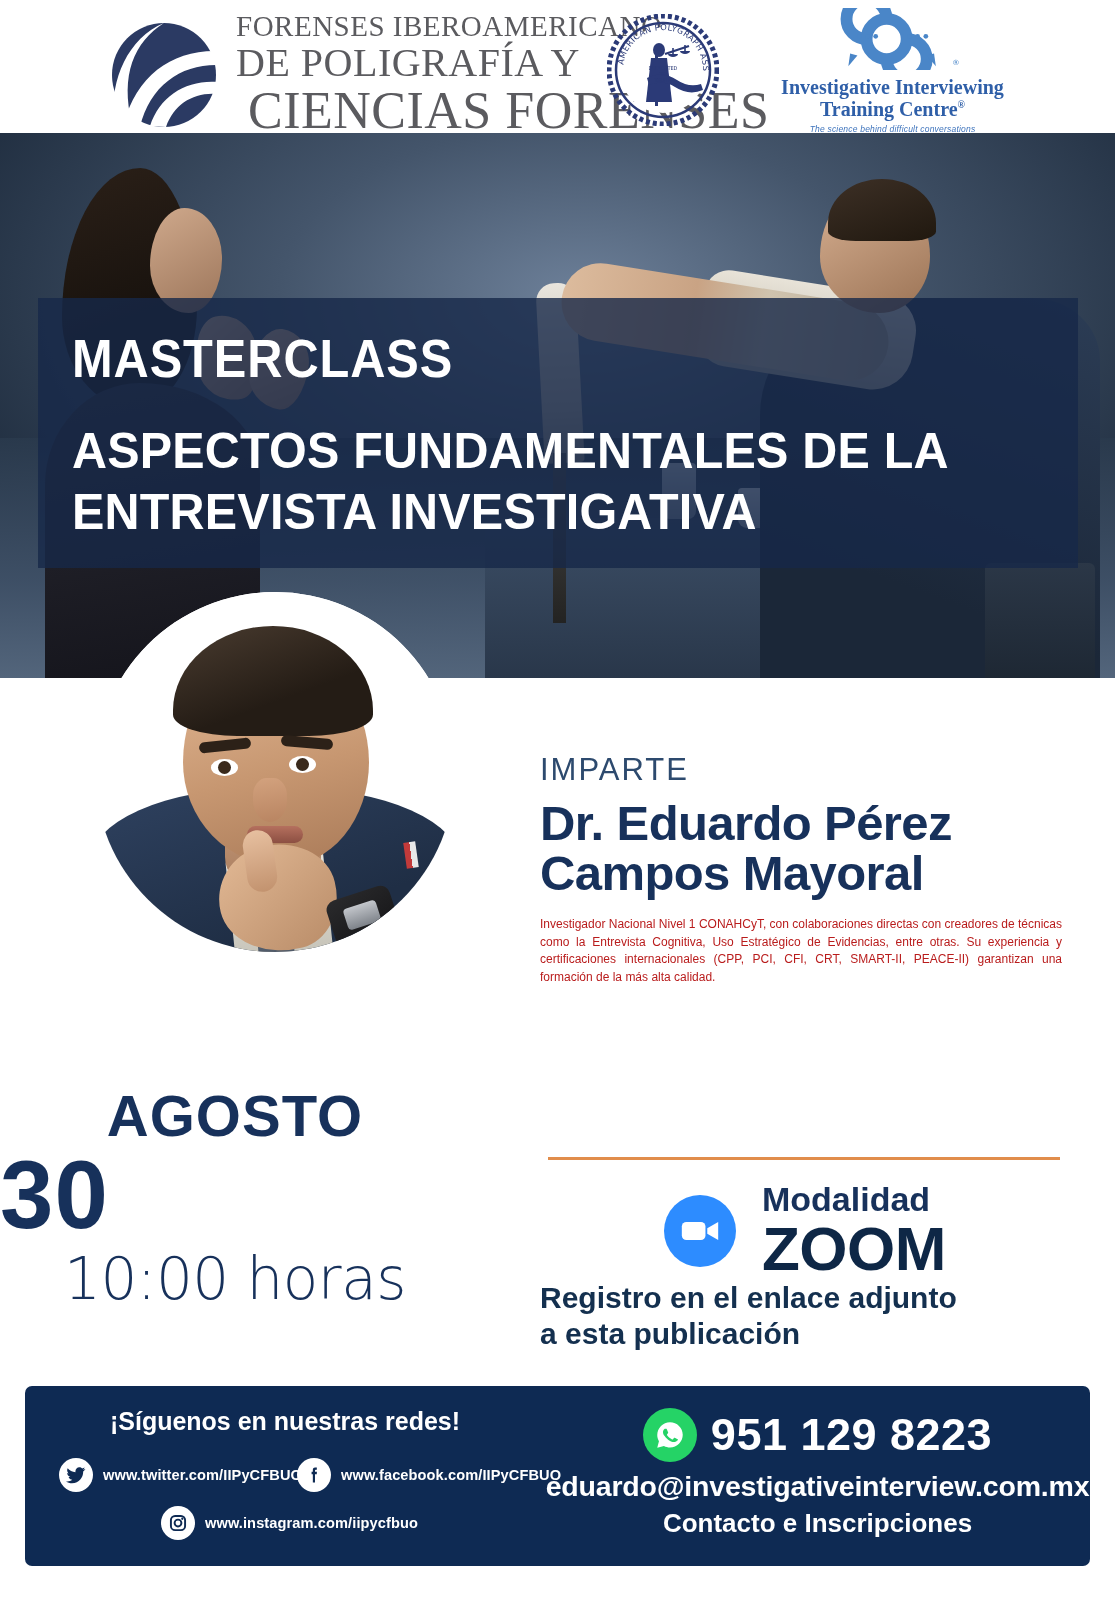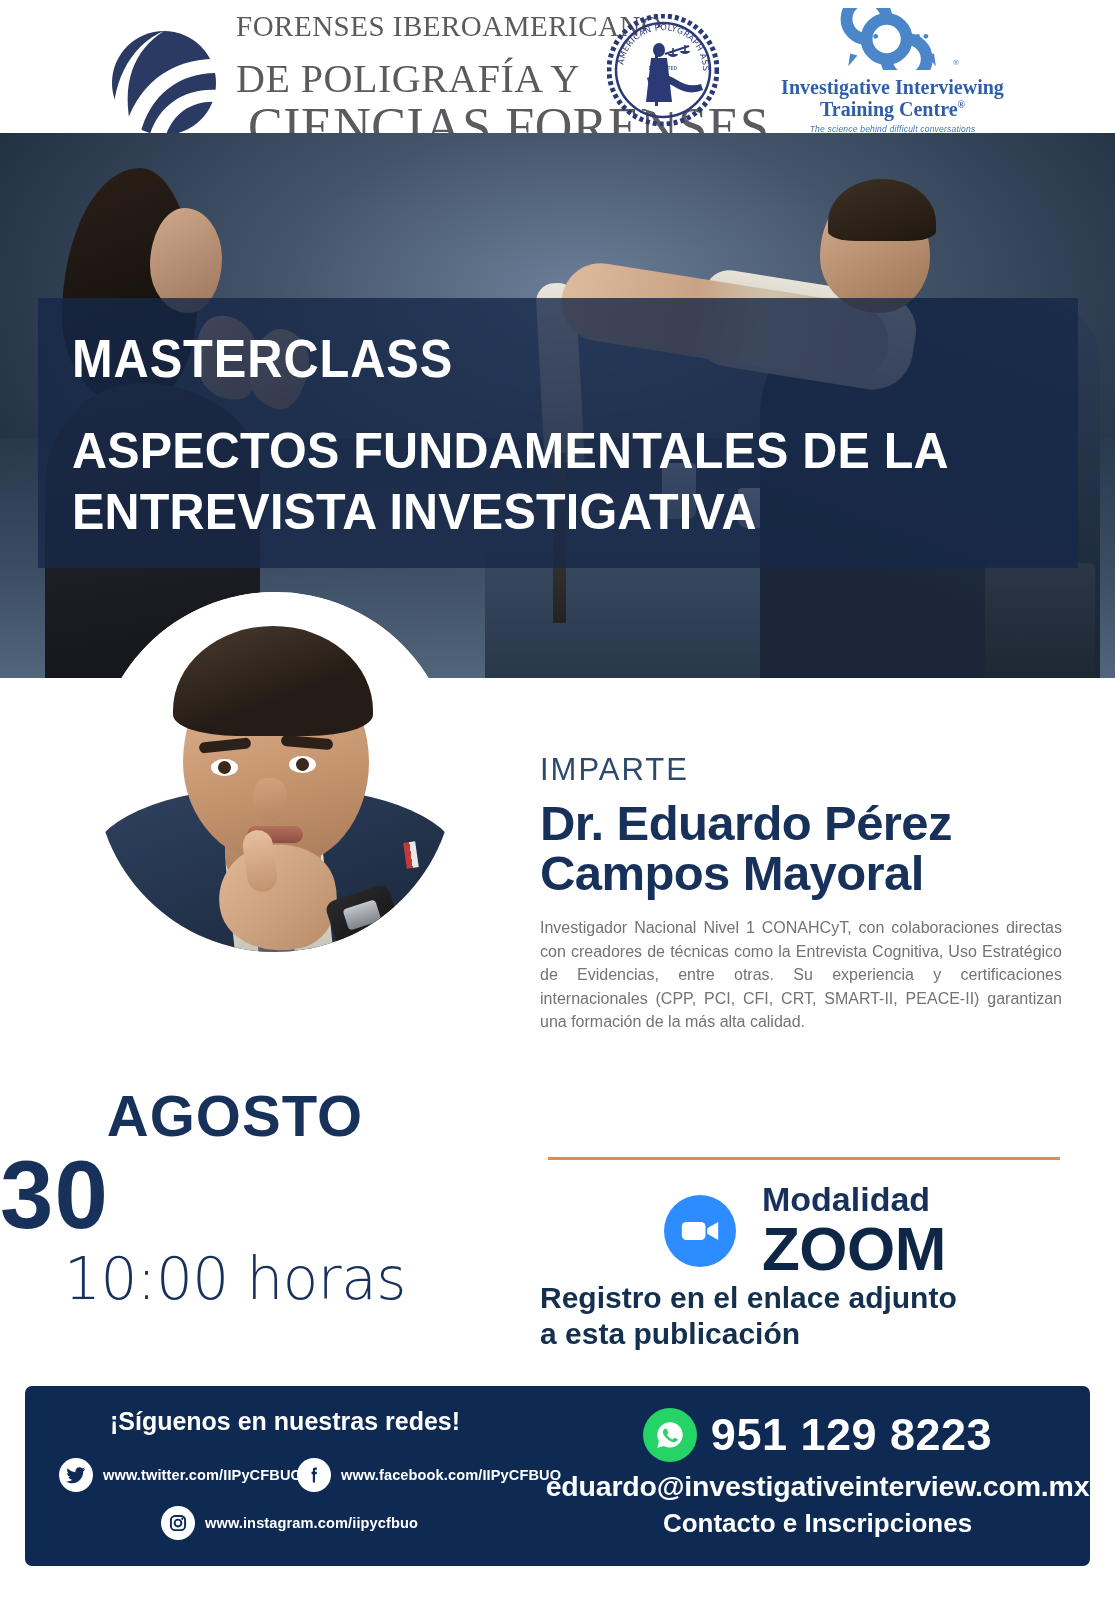--- a/index.html
+++ b/index.html
@@ -17,21 +17,21 @@
     position:absolute; left:0; top:0; width:1115px; height:133px;
     background:#ffffff; display:flex; align-items:center;
   }
   .logo-iipcf { position:absolute; left:110px; top:12px; display:flex; align-items:center; }
   .globe-mark { width:108px; height:110px; }
   .iipcf-text {
     margin-left:18px; color:#5b5b5f; line-height:1.0;
     font-family:"Liberation Serif", serif;
   }
   .iipcf-l1 { font-size:29px; letter-spacing:0.5px; }
-  .iipcf-l2 { font-size:40px; letter-spacing:0.5px; margin-top:18px;}
+  .iipcf-l2 { font-size:40px; letter-spacing:0.5px; margin-top:2px;}
   .iipcf-l3 { font-size:52px; letter-spacing:0.5px; margin-top:2px;margin-left:12px;}
 
   .logo-apa { position:absolute; left:607px; top:14px; width:112px; height:112px; }
   .logo-iitc { position:absolute; left:770px; top:8px; width:245px; height:122px;
                display:flex; flex-direction:column; align-items:center; }
   .iitc-name {
     color:#2f5fa8; font-family:"Liberation Serif", serif; font-weight:bold;
     font-size:20px; line-height:1.12; text-align:center; margin-top:2px;
   }
   .iitc-reg { font-size:10px; vertical-align:super; }
@@ -237,21 +237,21 @@
     position:absolute; left:540px; top:752px;
     color:#2d4a6e; font-size:31px; letter-spacing:2px; font-weight:normal;
   }
   .speaker-name {
     position:absolute; left:540px; top:798px; width:520px;
     color:#17315b; font-weight:bold; font-size:49px; line-height:1.03;
     letter-spacing:-0.6px;
   }
   .bio {
     position:absolute; left:540px; top:916px; width:522px;
-    color:#737373; font-size:16px; line-height:1.47;
+    color:#b91c1c; font-size:12px; line-height:1.47;
     text-align:justify;
   }
   .divider-orange {
     position:absolute; left:548px; top:1157px; width:512px; height:3px;
     background:#e18d4b;
   }
 
   
   .date-month {
     position:absolute; left:0; top:1082px; width:470px; text-align:center;

